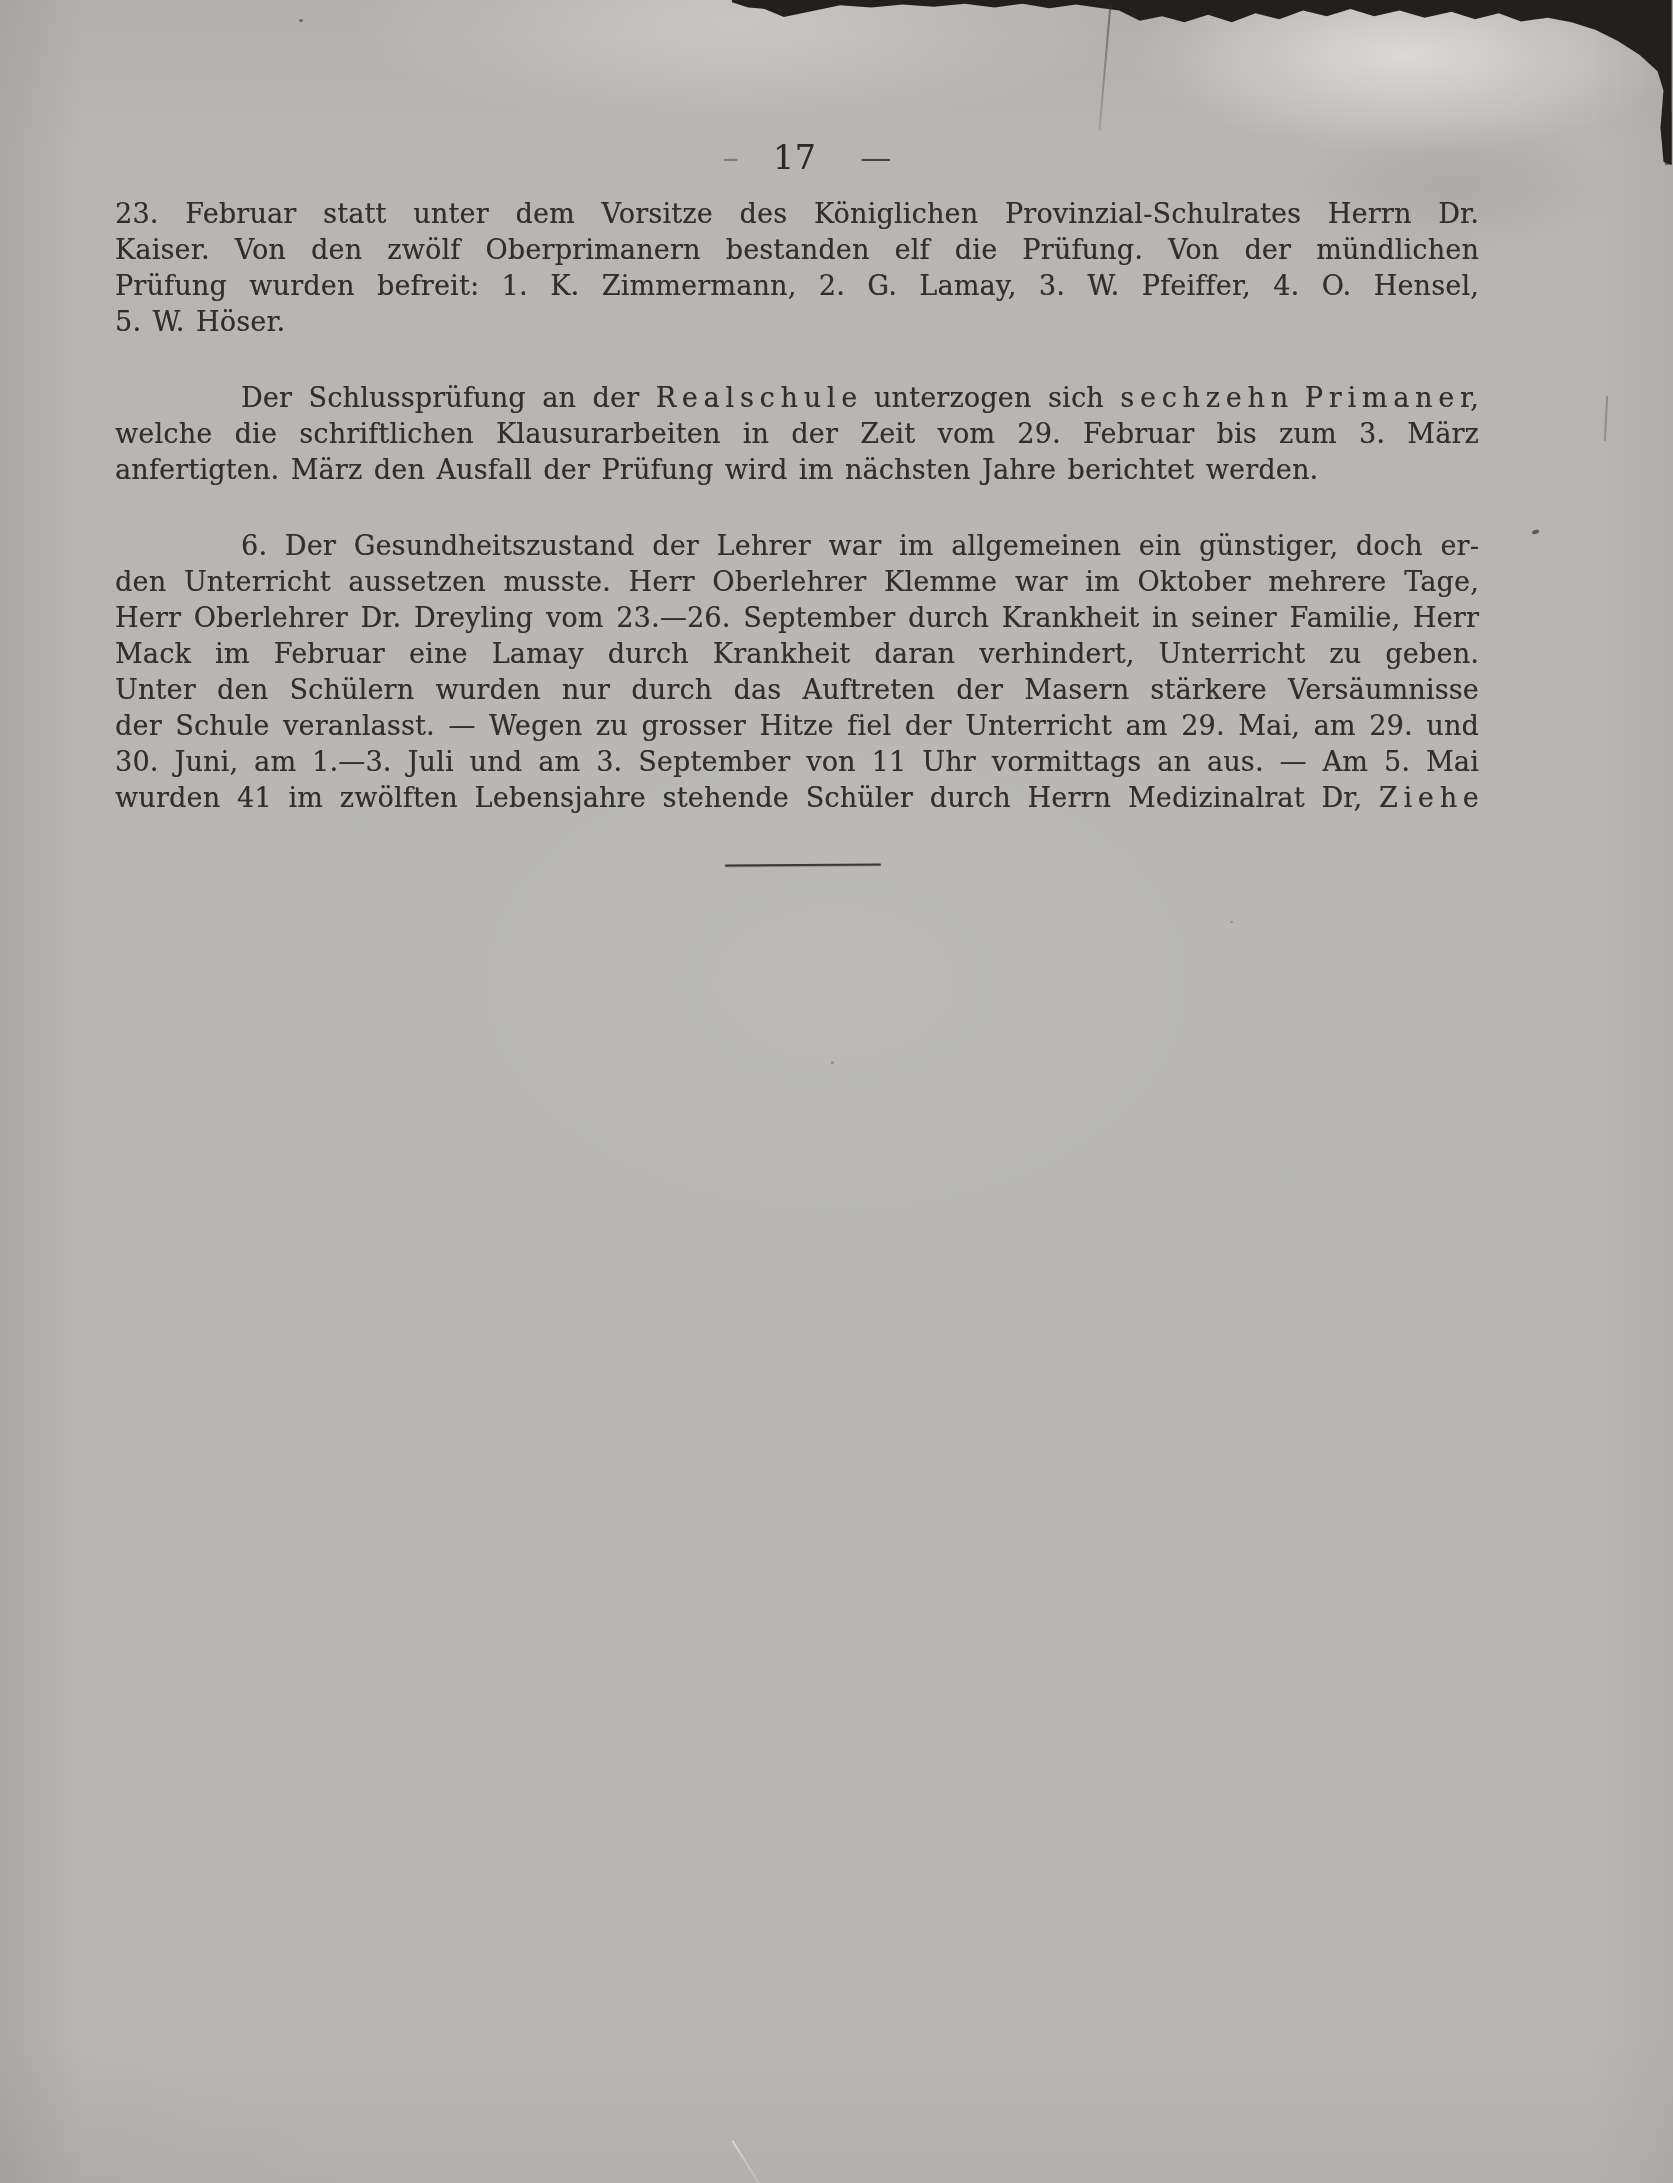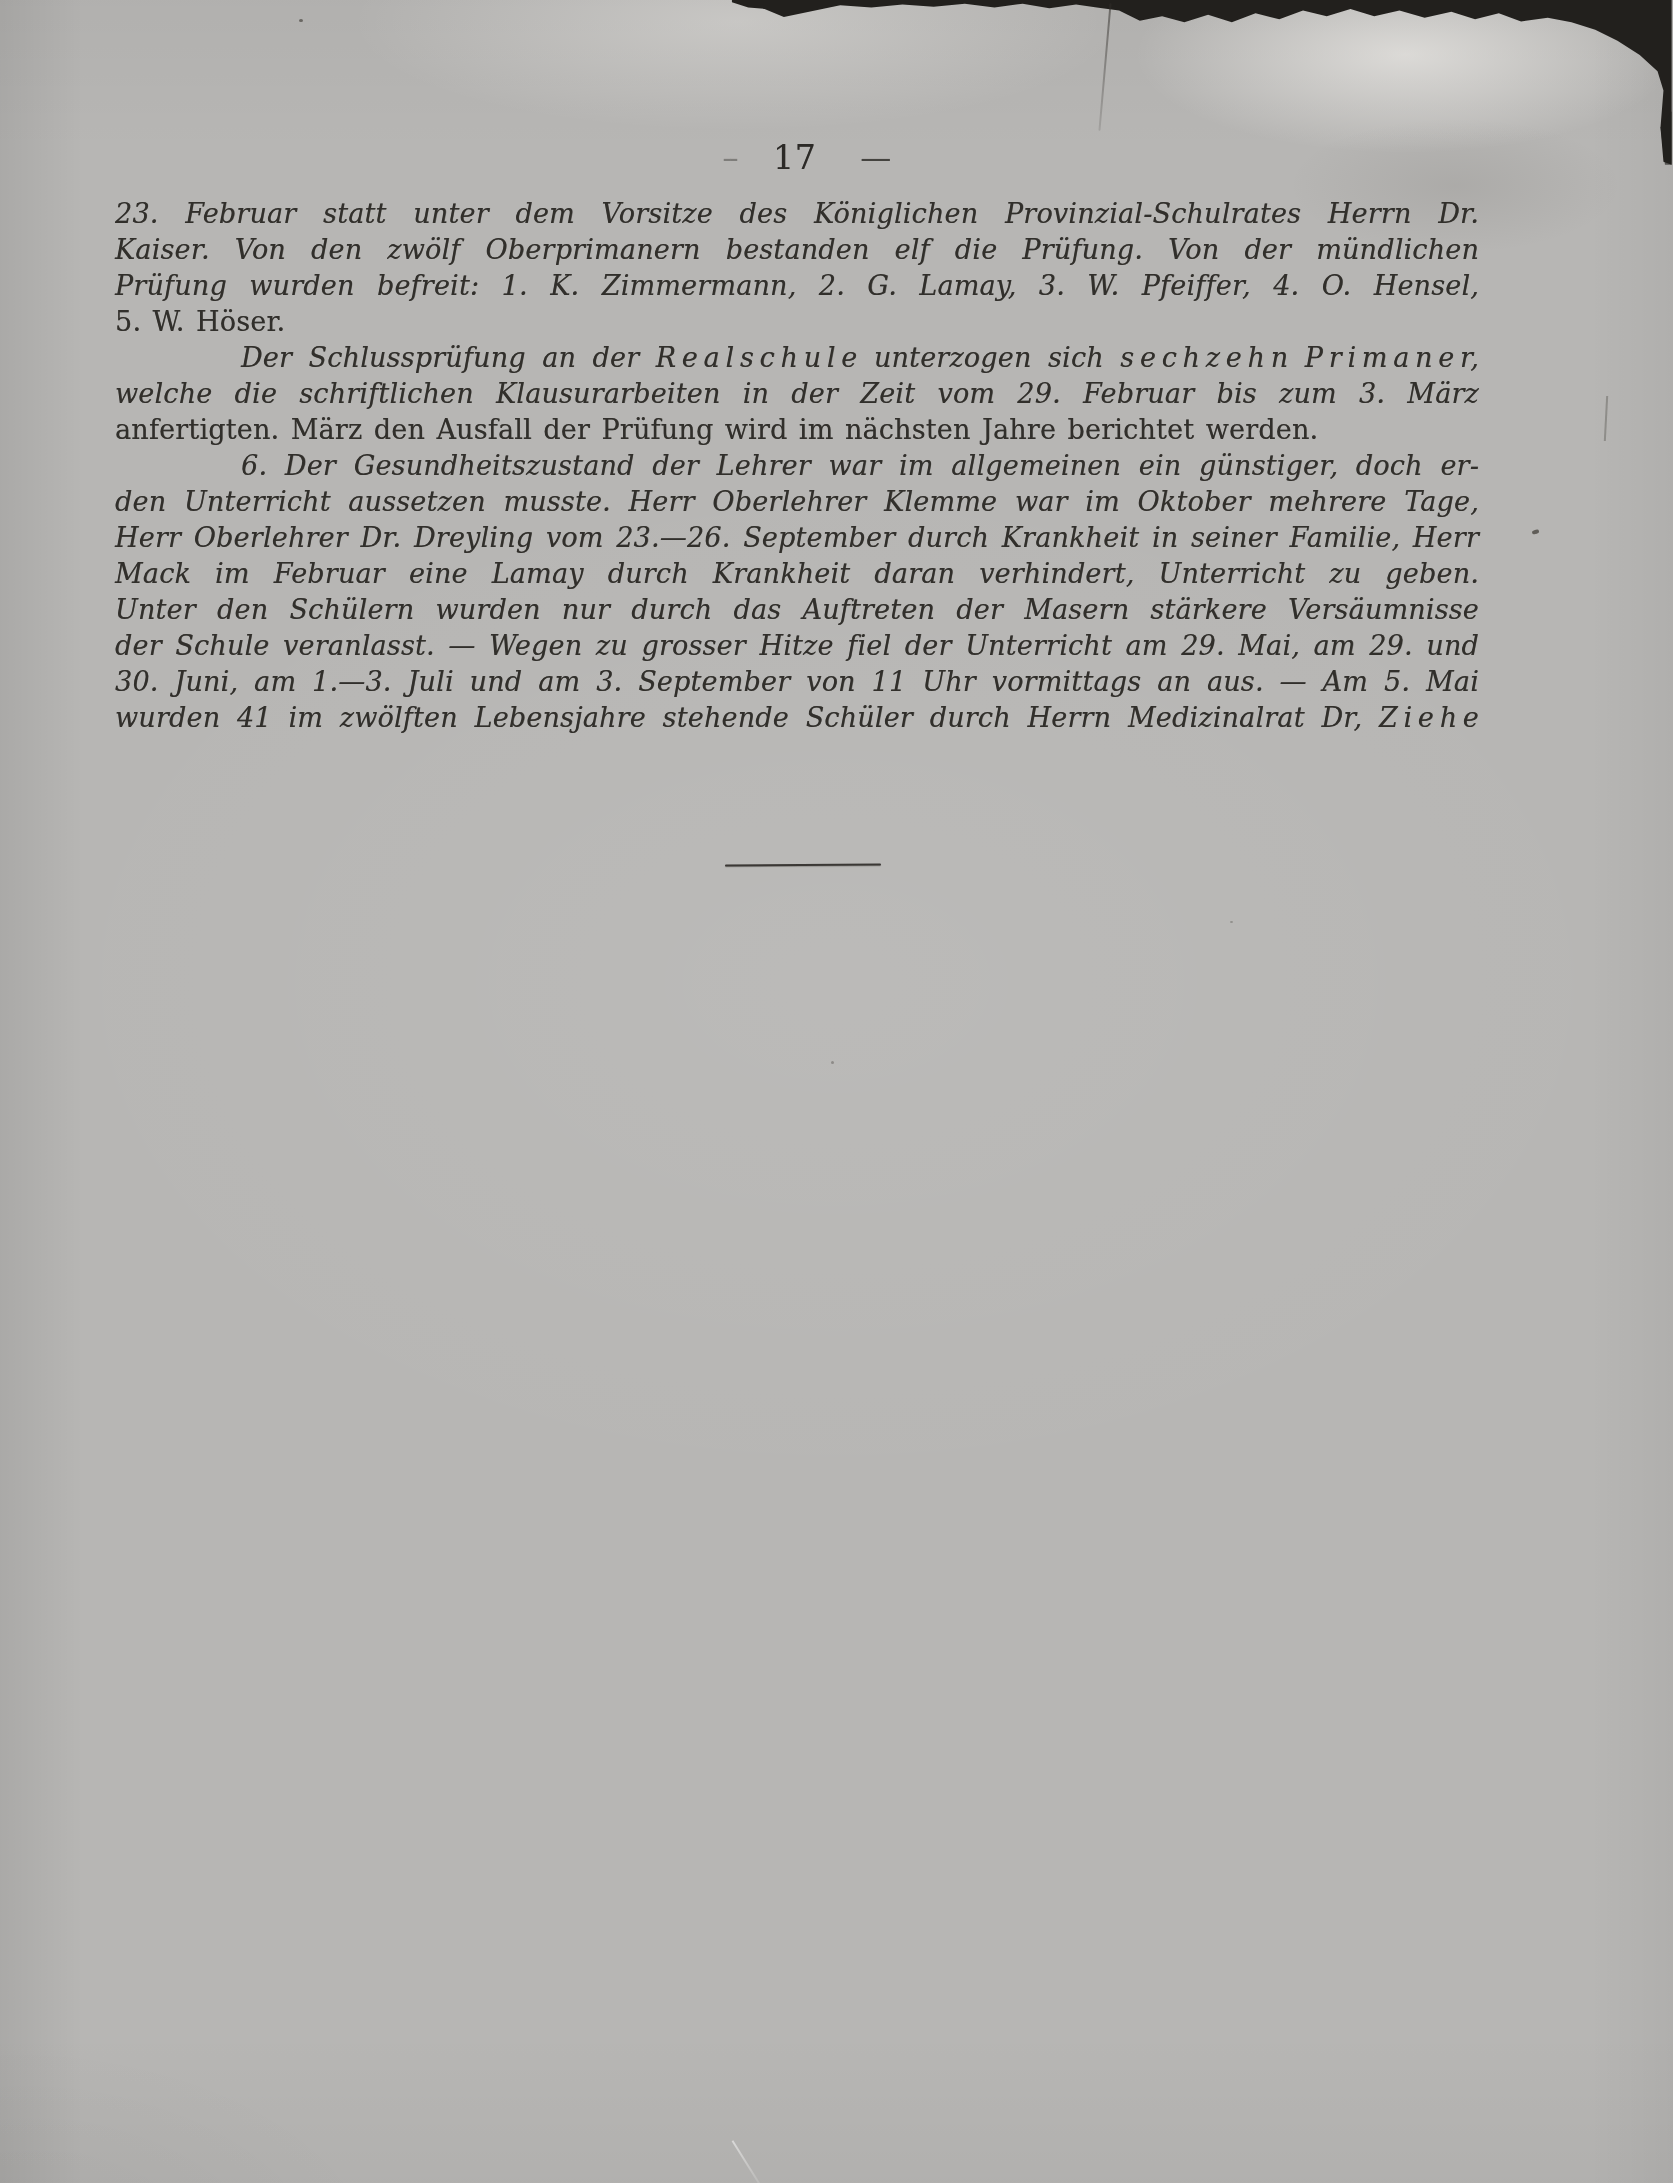--- a/index.html
+++ b/index.html
@@ -30,22 +30,22 @@
   .pagenum .num{position:absolute;left:773px;width:68px;text-align:left;top:0;color:#2c2a27;text-shadow:0.3px 0.3px 0.4px rgba(44,42,39,0.55);}
   .pagenum .dl{position:absolute;left:697px;width:64px;text-align:center;top:3px;opacity:0.42;font-size:28px;letter-spacing:-3px;}
   .pagenum .dr{position:absolute;left:844px;width:64px;text-align:center;top:0.7px;opacity:0.85;font-size:31px;}
   .textblock{
     position:absolute;left:115px;top:196px;width:1364px;
     font-size:27px;line-height:36px;
     letter-spacing:0.2px;word-spacing:2.6px;
     text-shadow:0.3px 0.3px 0.4px rgba(49,47,43,0.55);
   }
   .textblock .line{white-space:normal;}
-  .textblock .line.j{text-align:justify;text-align-last:justify;font-style:italic;}
-  .textblock .line.indent{padding-left:126px;}
+  .textblock .line.j{text-align:justify;text-align-last:justify;}
+  .textblock .line.indent{padding-left:126px;margin-top:40px;}
   .divider{
     position:absolute;left:725px;top:864px;width:156px;height:2.2px;
     background:#3b3835;border-radius:1.5px;transform:rotate(-0.35deg);
     box-shadow:0 0.7px 0.7px rgba(59,56,53,0.35);
   }
   .torn{position:absolute;top:0;left:0;pointer-events:none;}
   .crease-top{
     position:absolute;left:1104px;top:3px;width:2.2px;height:128px;
     background:linear-gradient(180deg, rgba(48,45,41,0.55), rgba(48,45,41,0.15));
     transform:rotate(5deg);border-radius:1.5px;pointer-events:none;

